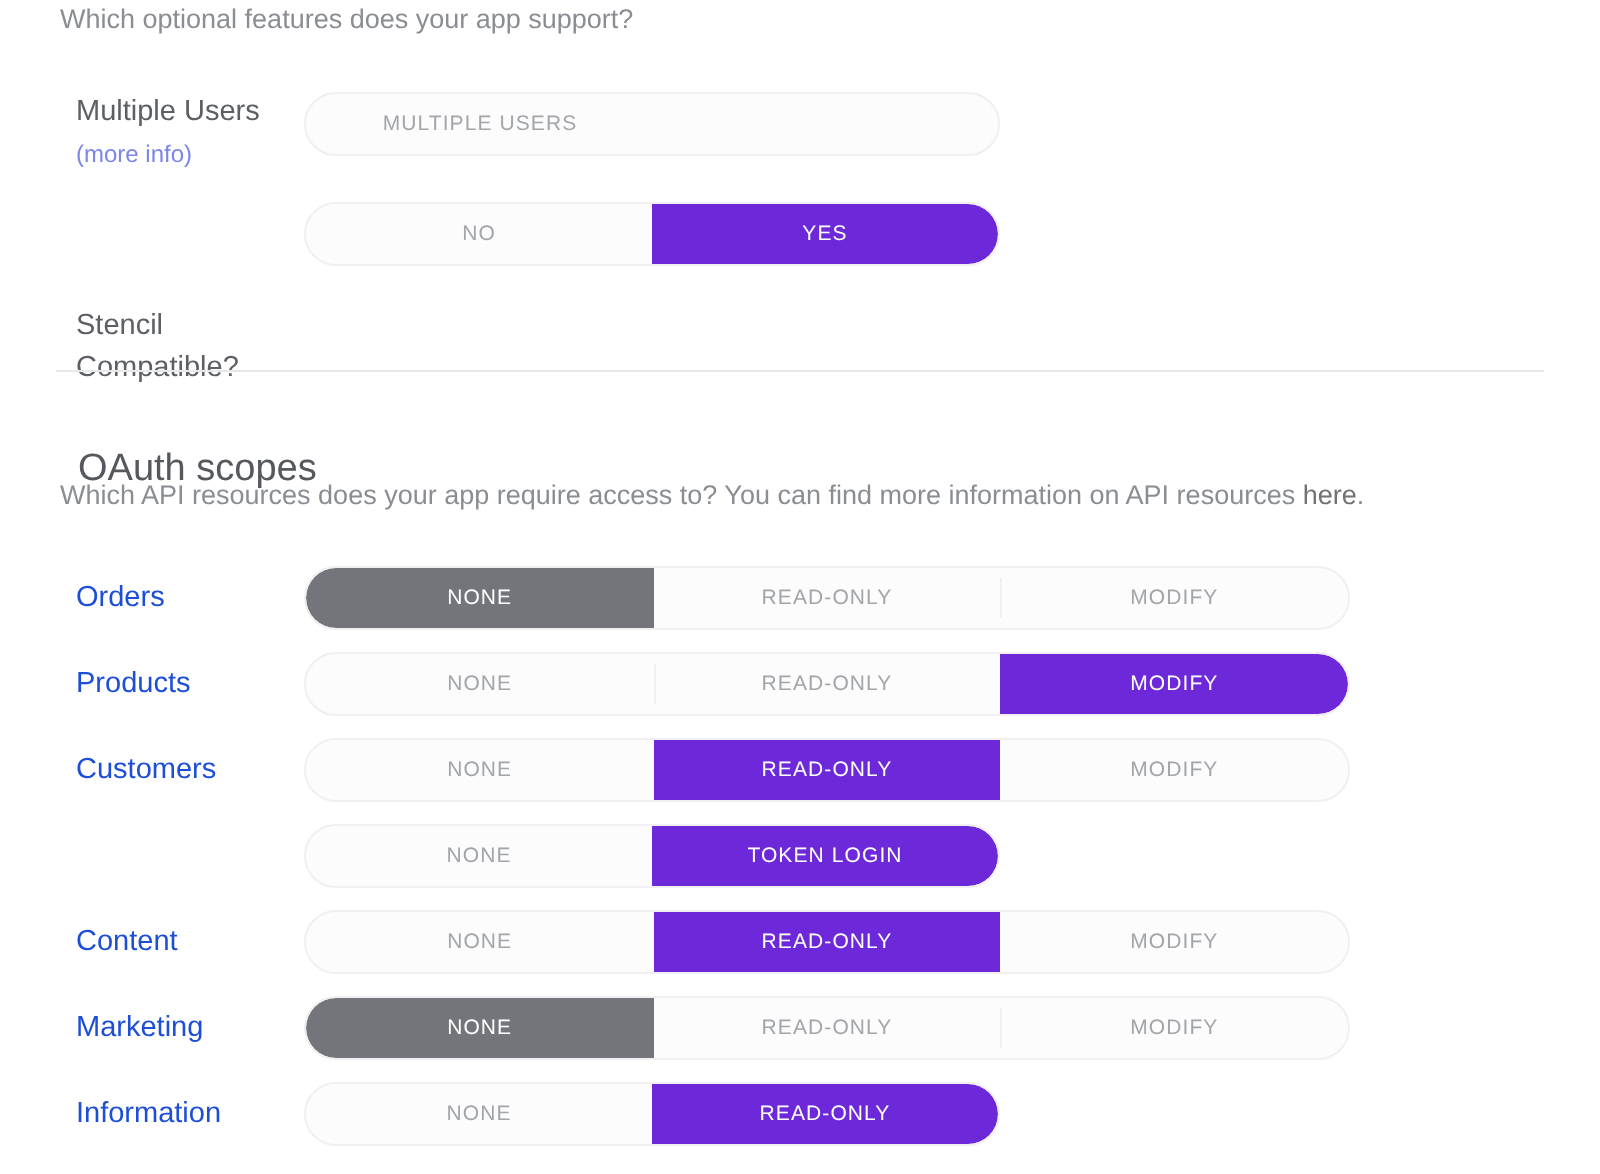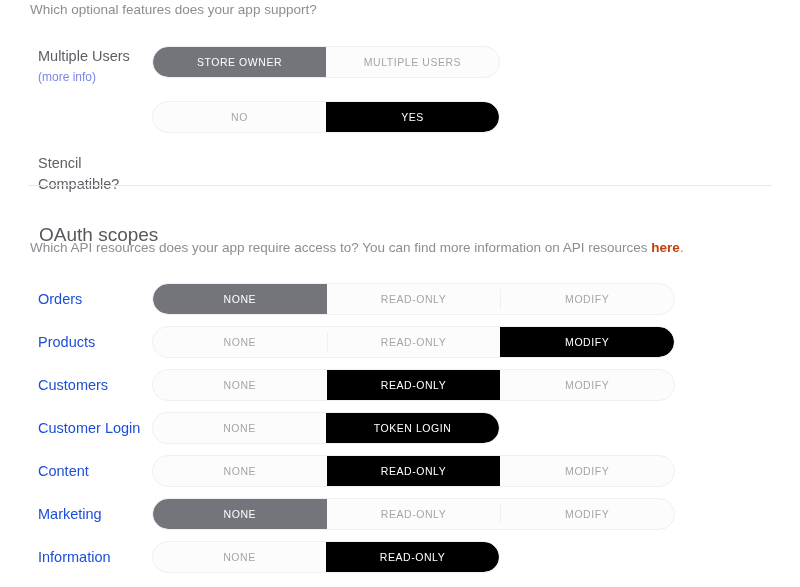--- a/index.html
+++ b/index.html
@@ -83,24 +83,23 @@
   .section-desc {
     position: absolute;
     left: 30px;
     top: 239px;
     font-size: 13.5px;
     color: #8a8e93;
     line-height: 18px;
     white-space: nowrap;
   }
   .here-link {
-    color: #c2410c;
+    color: #737373;
     text-decoration: none;
     cursor: pointer;
-    font-weight: bold;
   }
 
   
   .scope-row {
     position: absolute;
     left: 0;
     width: 800px;
     height: 32px;
   }
   .scope-label {
@@ -160,39 +159,38 @@
     width: 1px;
     background: #f0f0f0;
   }
   .seg.active::before,
   .seg.active + .seg::before { background: transparent; }
 
   .seg.active {
     color: #ffffff;
     z-index: 2;
   }
-  .seg.active.teal  { background: #000000; }
+  .seg.active.teal  { background: #6d28d9; }
   .seg.active.gray  { background: #73757a; }
 
   
   .seg.active.at-start { border-radius: 16px 0 0 16px; }
   .seg.active.at-end   { border-radius: 0 16px 16px 0; }
 </style>
 </head>
 <body>
 
 <div class="page">
 
   <div class="intro-question">Which optional features does your app support?</div>
 
   <div id="features-host">
       <div class="feature-row" style="top: 0px;">
         <div class="feature-label" style="top: 46px;"><span>Multiple Users</span><a class="more-info-link" href="#">(more info)</a></div>
         <div class="toggle-group two" style="top: 46px;">
-          <button class="seg active gray at-start">STORE OWNER</button>
           <button class="seg">MULTIPLE USERS</button>
         </div>
       </div>
       <div class="feature-row" style="top: 0px;">
         <div class="feature-label" style="top: 105px; margin-top: 48px;"><span>Stencil</span><span style="display: block;">Compatible?</span></div>
         <div class="toggle-group two" style="top: 101px; justify-content: center;">
           <button class="seg">NO</button>
           <button class="seg active teal at-end">YES</button>
         </div>
       </div>
@@ -225,21 +223,20 @@
       </div>
       <div class="scope-row" style="top: 369px; padding-left: 48px;">
         <div class="scope-label">Customers</div>
         <div class="toggle-group three" style="top: 0px;">
           <button class="seg">NONE</button>
           <button class="seg active teal">READ-ONLY</button>
           <button class="seg">MODIFY</button>
         </div>
       </div>
       <div class="scope-row" style="top: 412px;">
-        <div class="scope-label">Customer Login</div>
         <div class="toggle-group two" style="top: 0px;">
           <button class="seg">NONE</button>
           <button class="seg active teal at-end">TOKEN LOGIN</button>
         </div>
       </div>
       <div class="scope-row" style="top: 455px;">
         <div class="scope-label">Content</div>
         <div class="toggle-group three" style="top: 0px;">
           <button class="seg">NONE</button>
           <button class="seg active teal">READ-ONLY</button>

